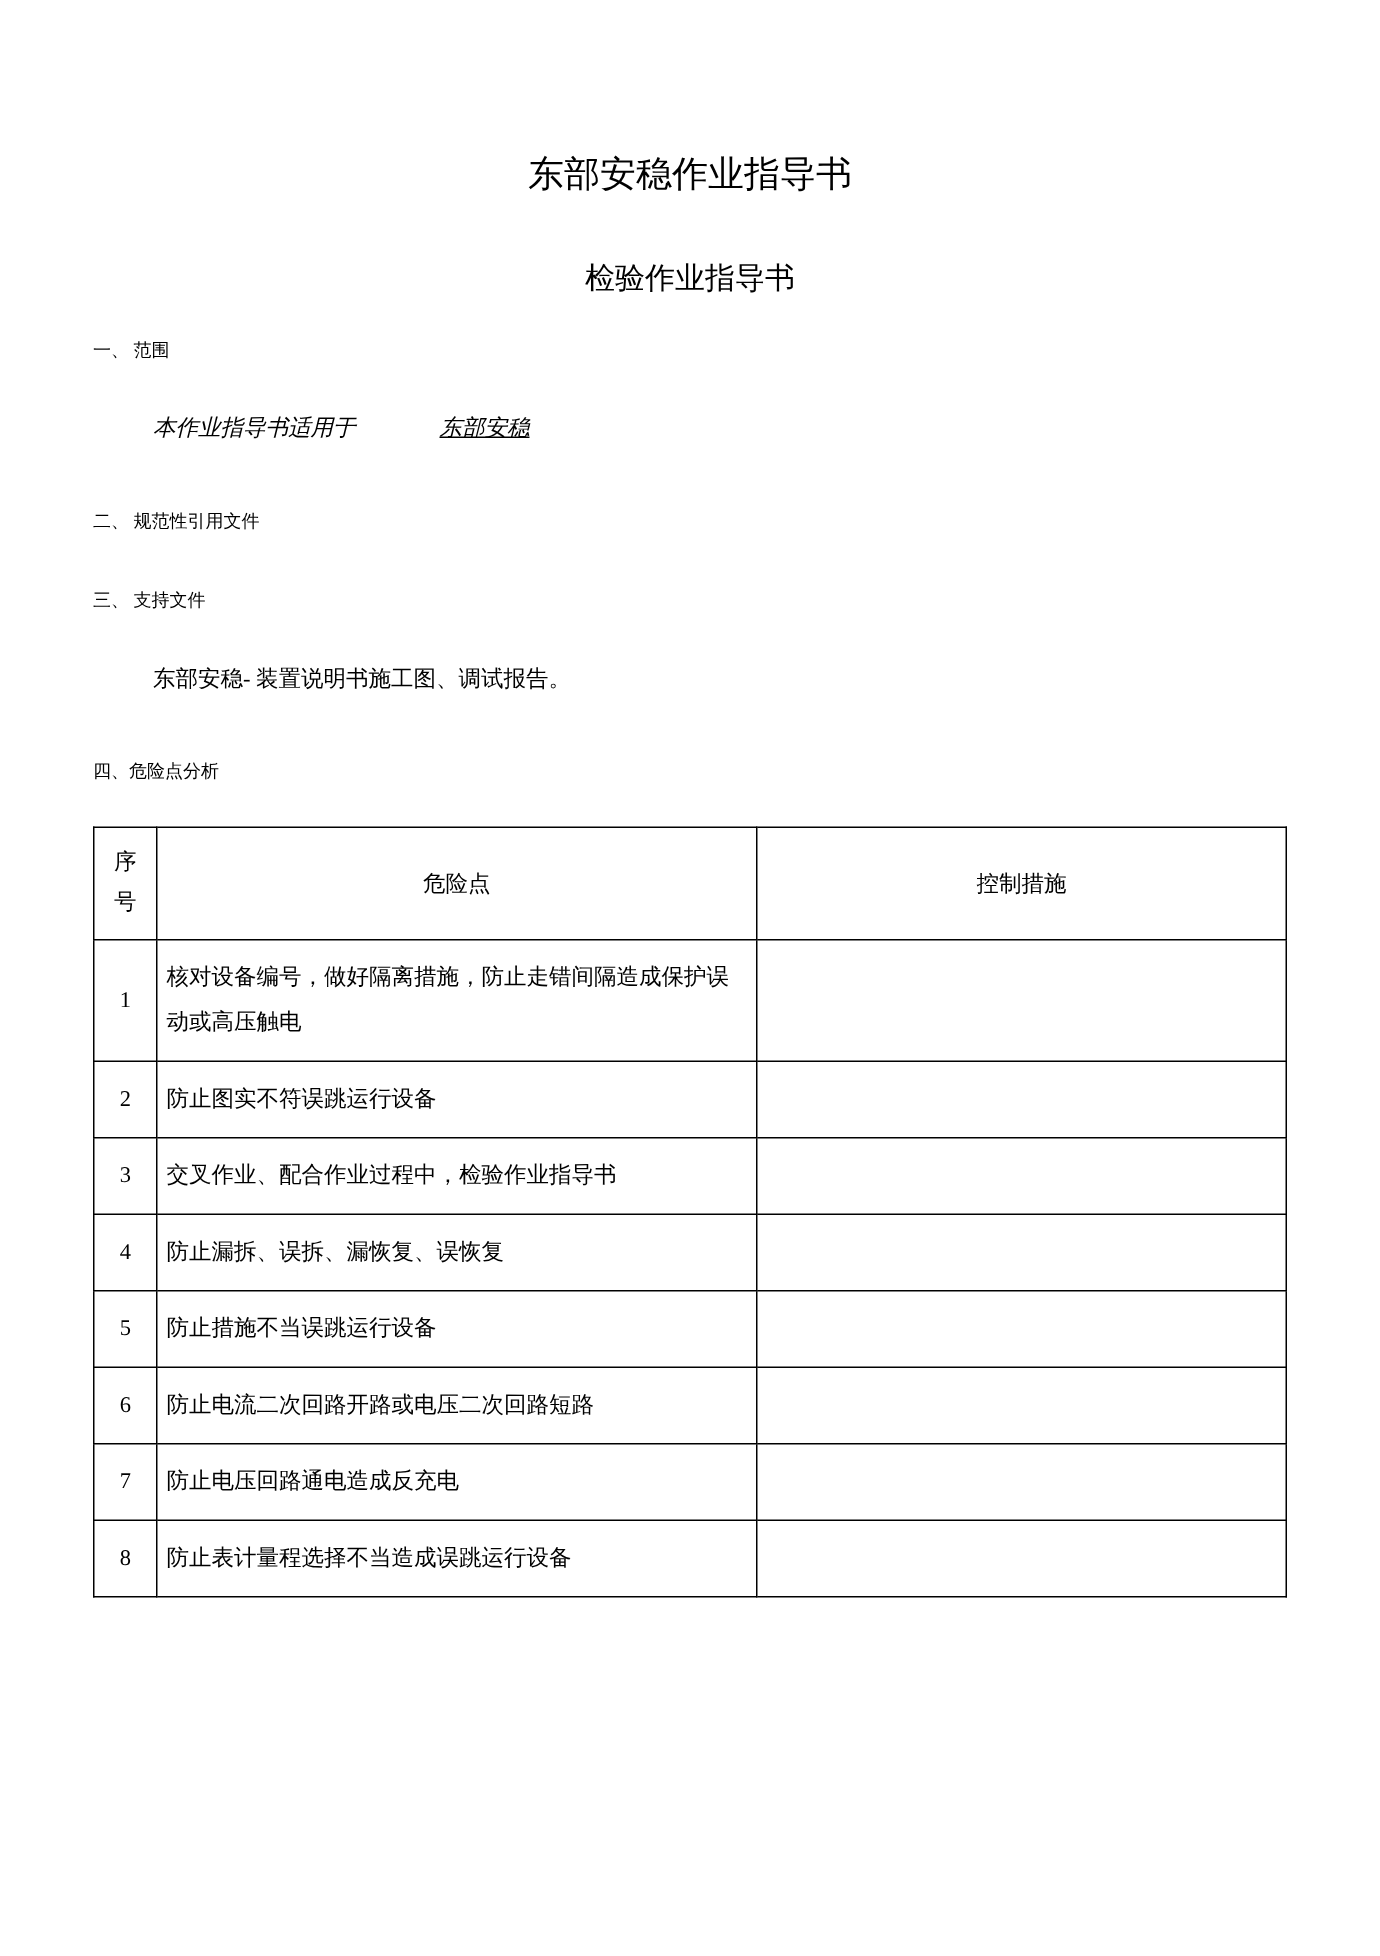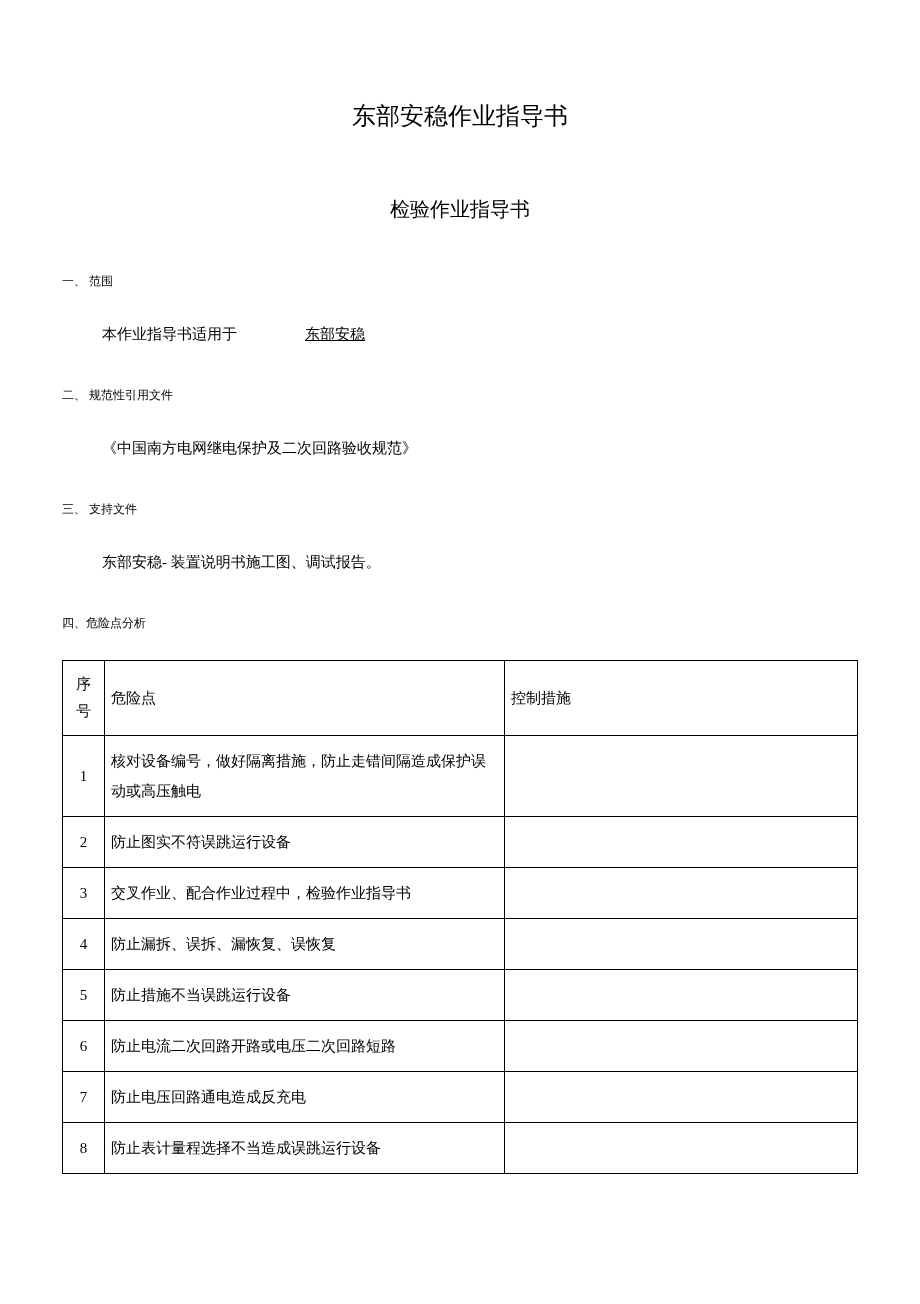--- a/index.html
+++ b/index.html
@@ -8,42 +8,43 @@
       height: 1304px;
       background: #fff;
       font-family: "SimSun", "宋体", serif;
       color: #000;
       padding: 100px 62px 40px 62px;
     }
     .title {
       text-align: center;
       font-size: 24px;
       font-weight: normal;
-      margin-bottom: 64px;
+      margin-bottom: 40px;
     }
     .subtitle {
       text-align: center;
       font-size: 20px;
       font-weight: normal;
-      margin-bottom: 50px;
+      margin-bottom: 26px;
     }
     .section-heading {
       font-size: 12px;
       margin-bottom: 28px;
     }
     .section-body {
       font-size: 15px;
       margin-left: 40px;
       margin-bottom: 36px;
       line-height: 2.2;
     }
     .scope-line {
       display: flex;
       align-items: center;
-      gap: 12px;
+      gap: 0;
+      font-style: italic;
     }
     .underline {
       text-decoration: underline;
       padding: 0 6px;
       margin: 0 30px 0 50px;
     }
     .ref-item {
       margin-bottom: 10px;
     }
     .table {
@@ -53,21 +54,21 @@
     }
     .table th, .table td {
       border: 1px solid #000;
       font-size: 15px;
       font-weight: normal;
       padding: 10px 6px;
       text-align: left;
       vertical-align: middle;
     }
     .table th {
-      text-align: left;
+      text-align: center;
     }
     .col-seq {
       width: 42px;
       text-align: center !important;
     }
     .col-risk {
       width: 400px;
     }
     .th-seq {
       line-height: 1.8;
@@ -85,21 +86,20 @@
 <div class="section-heading">一、 范围</div>
 <div class="section-body">
   <div class="scope-line">
     <span>本作业指导书适用于</span>
     <span class="underline">东部安稳</span>
   </div>
 </div>
 
 <div class="section-heading">二、 规范性引用文件</div>
 <div class="section-body">
-  <div class="ref-item">《中国南方电网继电保护及二次回路验收规范》</div>
 </div>
 
 <div class="section-heading">三、 支持文件</div>
 <div class="section-body">东部安稳- 装置说明书施工图、调试报告。</div>
 
 <div class="section-heading">四、危险点分析</div>
 
 <table class="table">
   <thead>
     <tr>

